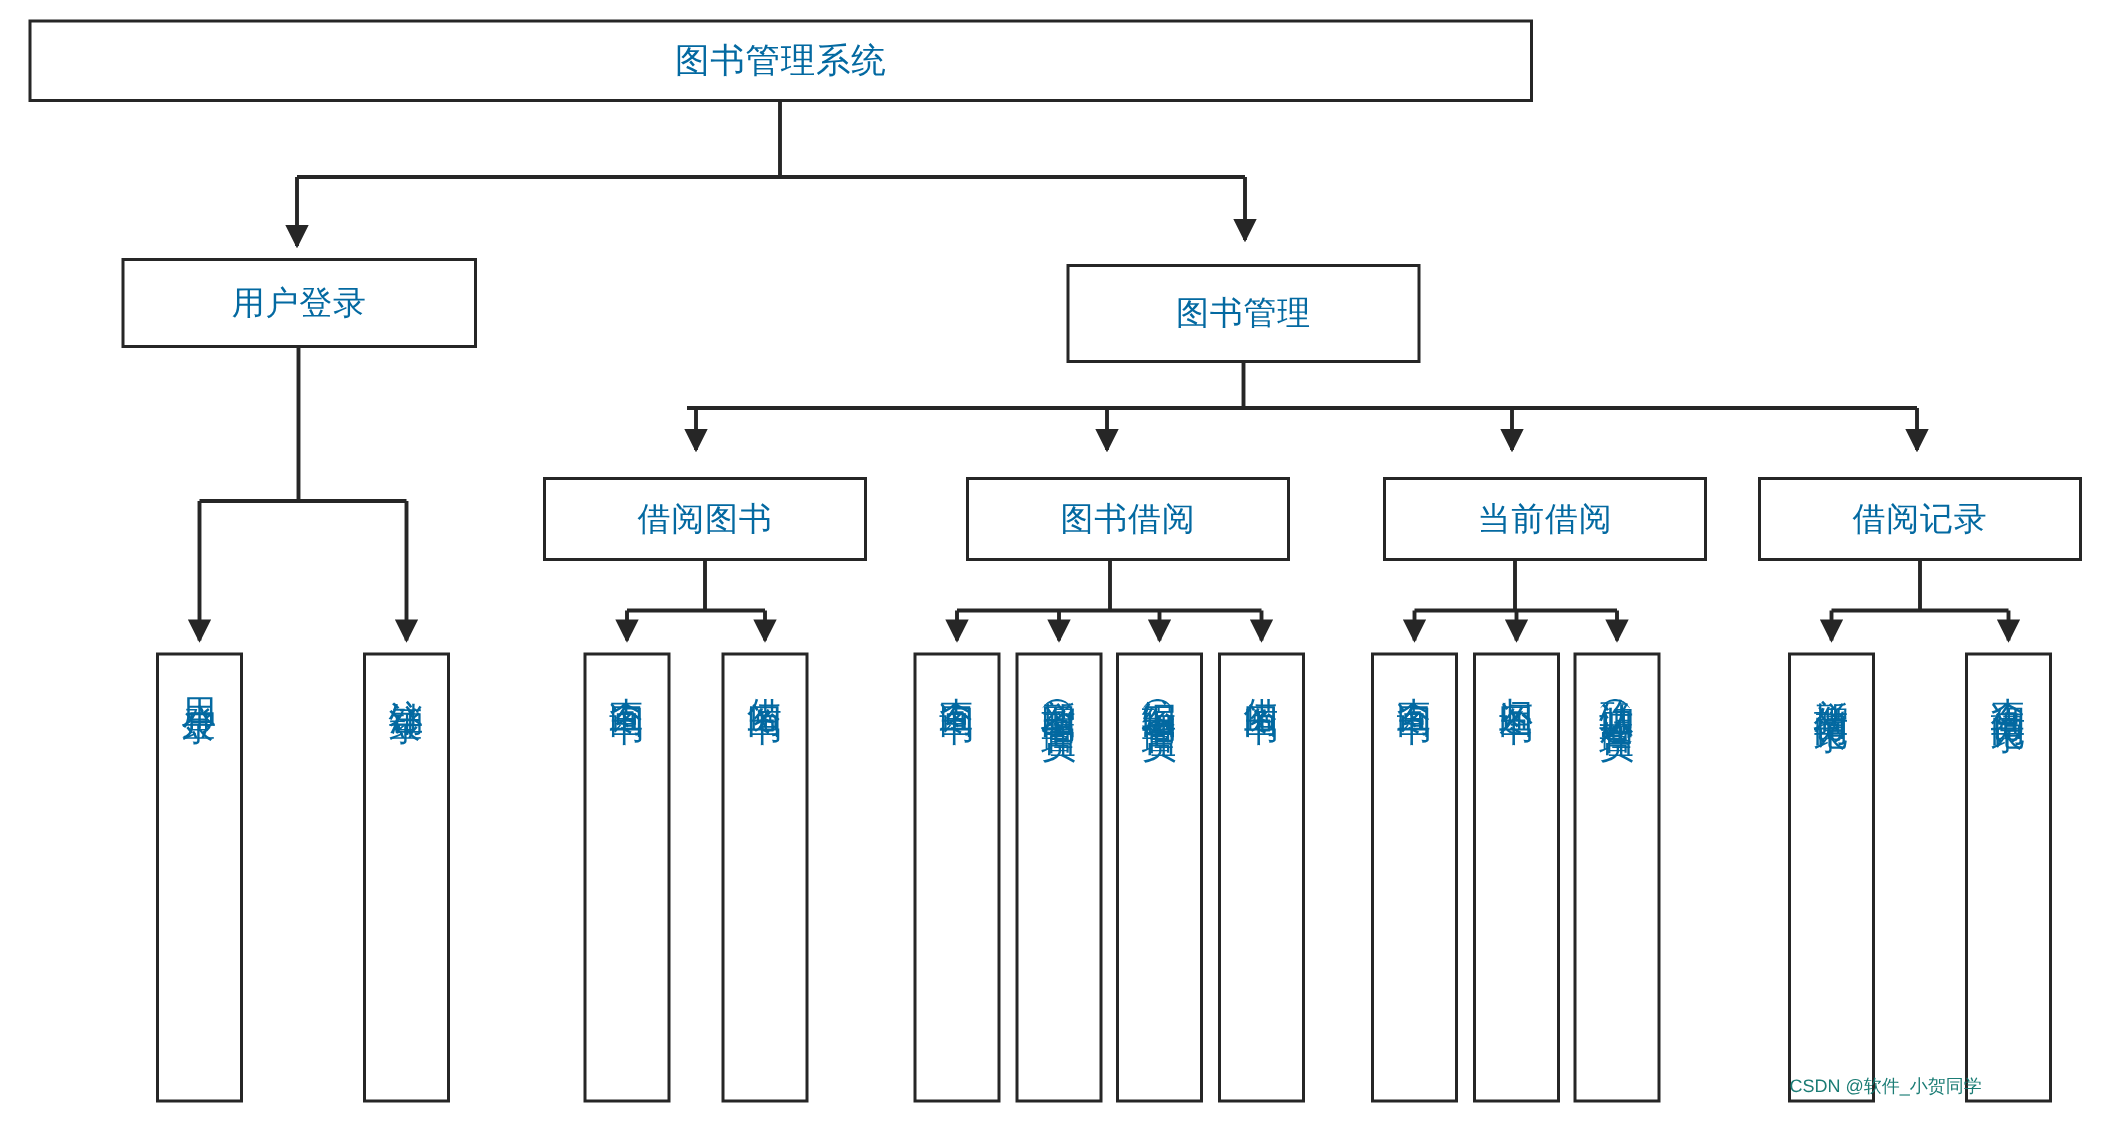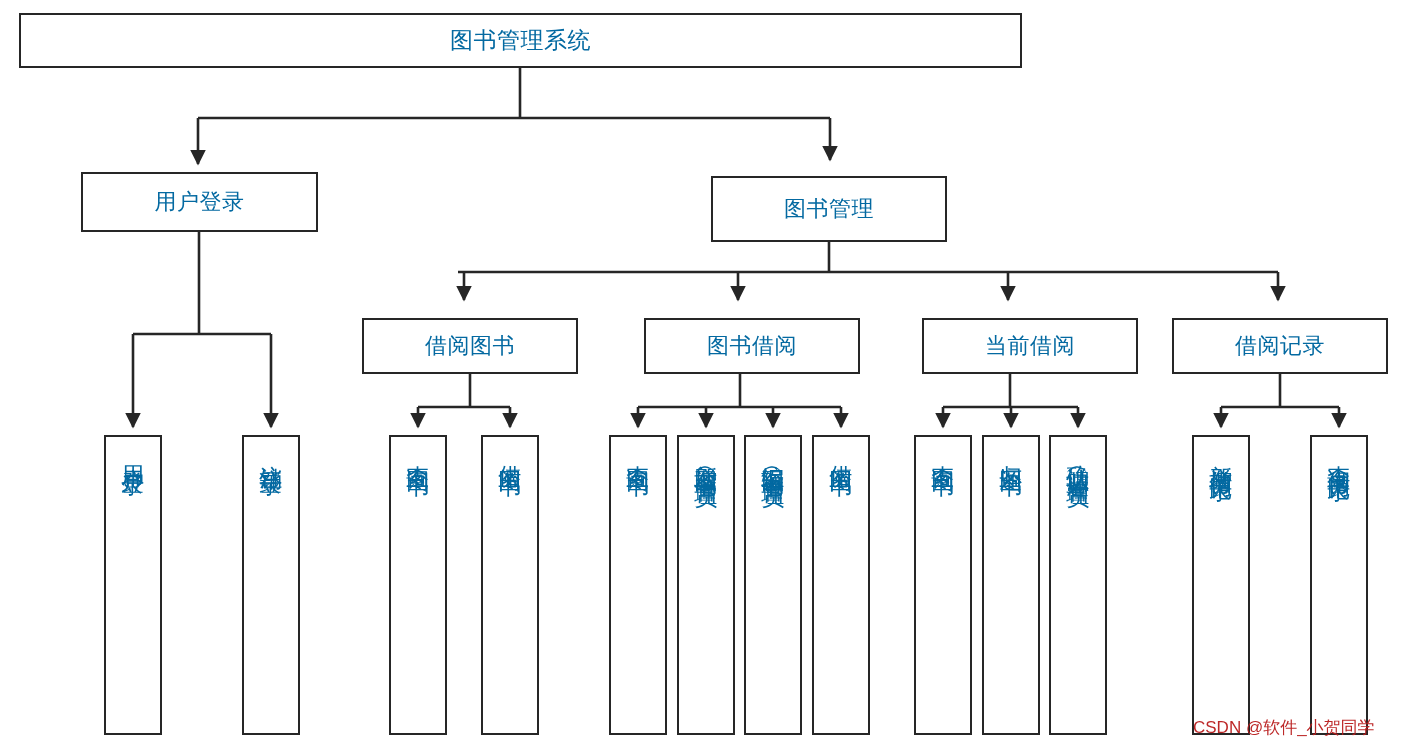--- a/index.html
+++ b/index.html
@@ -51,22 +51,22 @@
   }
   .node.vert .node-label {
     writing-mode: vertical-rl;
     text-orientation: upright;
     font-size: 23px;
     letter-spacing: 3px;
     white-space: normal;
   }
   .watermark {
     position: absolute;
-    font-size: 17px;
-    color: #b91c1c;
+    font-size: 12px;
+    color: #0f766e;
     white-space: nowrap;
     opacity: 0.95;
   }
 </style>
 </head>
 <body>
 
 <div id="stage">
 
   <svg id="wires" viewBox="0 0 1405 747" xmlns="http://www.w3.org/2000/svg">

